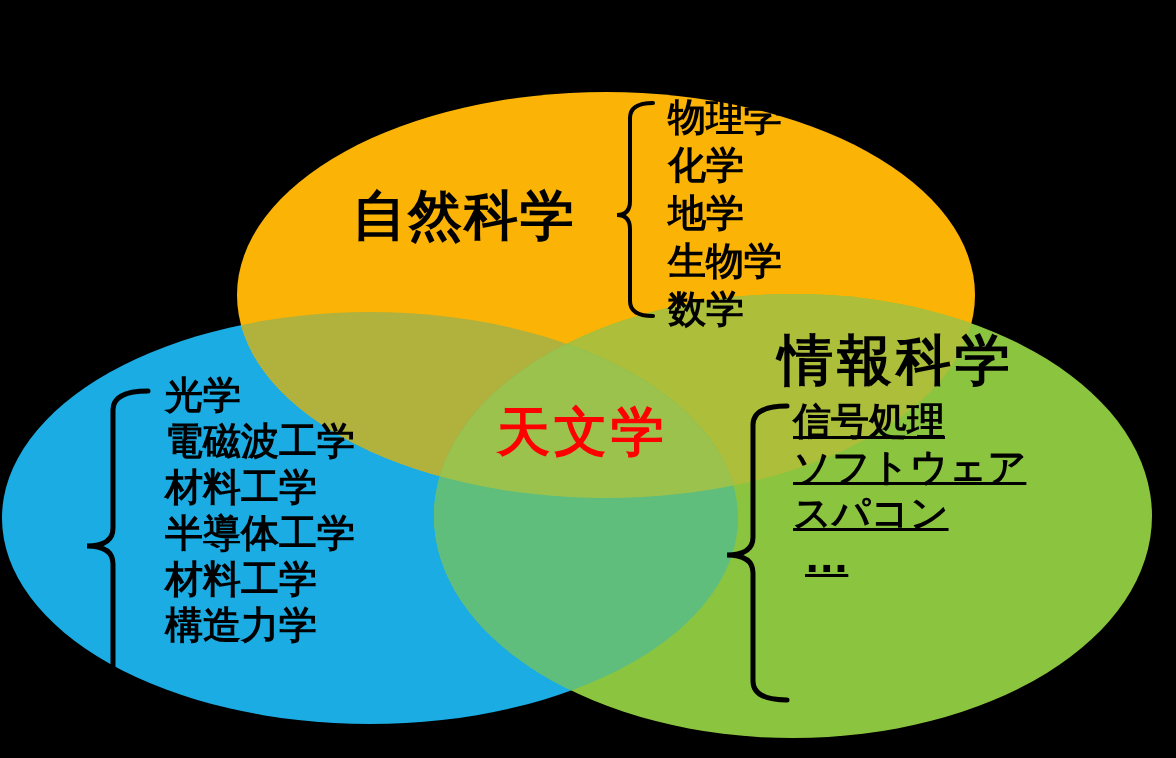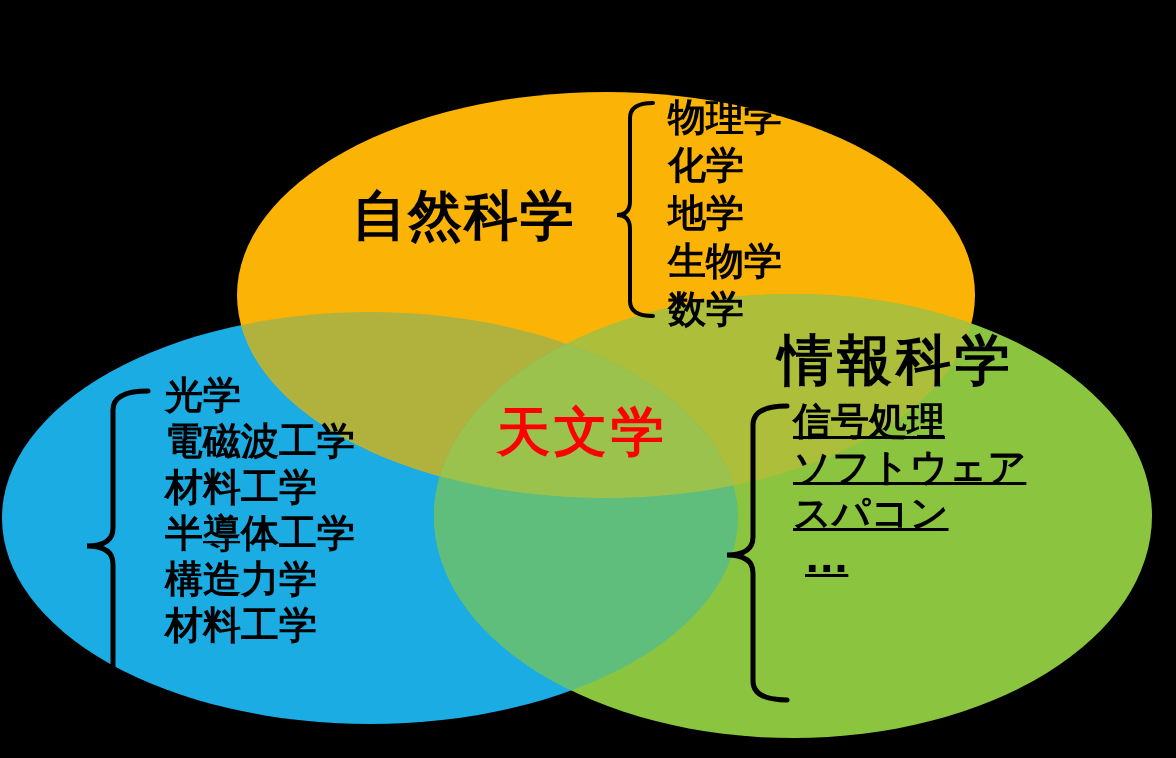--- a/index.html
+++ b/index.html
@@ -83,22 +83,22 @@
     <div class="li">地学</div>
     <div class="li">生物学</div>
     <div class="li">数学</div>
   </div>
 
   <div class="list list-applied">
     <div class="li">光学</div>
     <div class="li">電磁波工学</div>
     <div class="li">材料工学</div>
     <div class="li">半導体工学</div>
+    <div class="li">材料工学</div>
     <div class="li">構造力学</div>
-    <div class="li">材料工学</div>
   </div>
 
   <div class="list list-info">
     <div class="li">信号処理</div>
     <div class="li">ソフトウェア</div>
     <div class="li">スパコン</div>
     <div class="li li-ellipsis">...</div>
   </div>
 
 </div>

